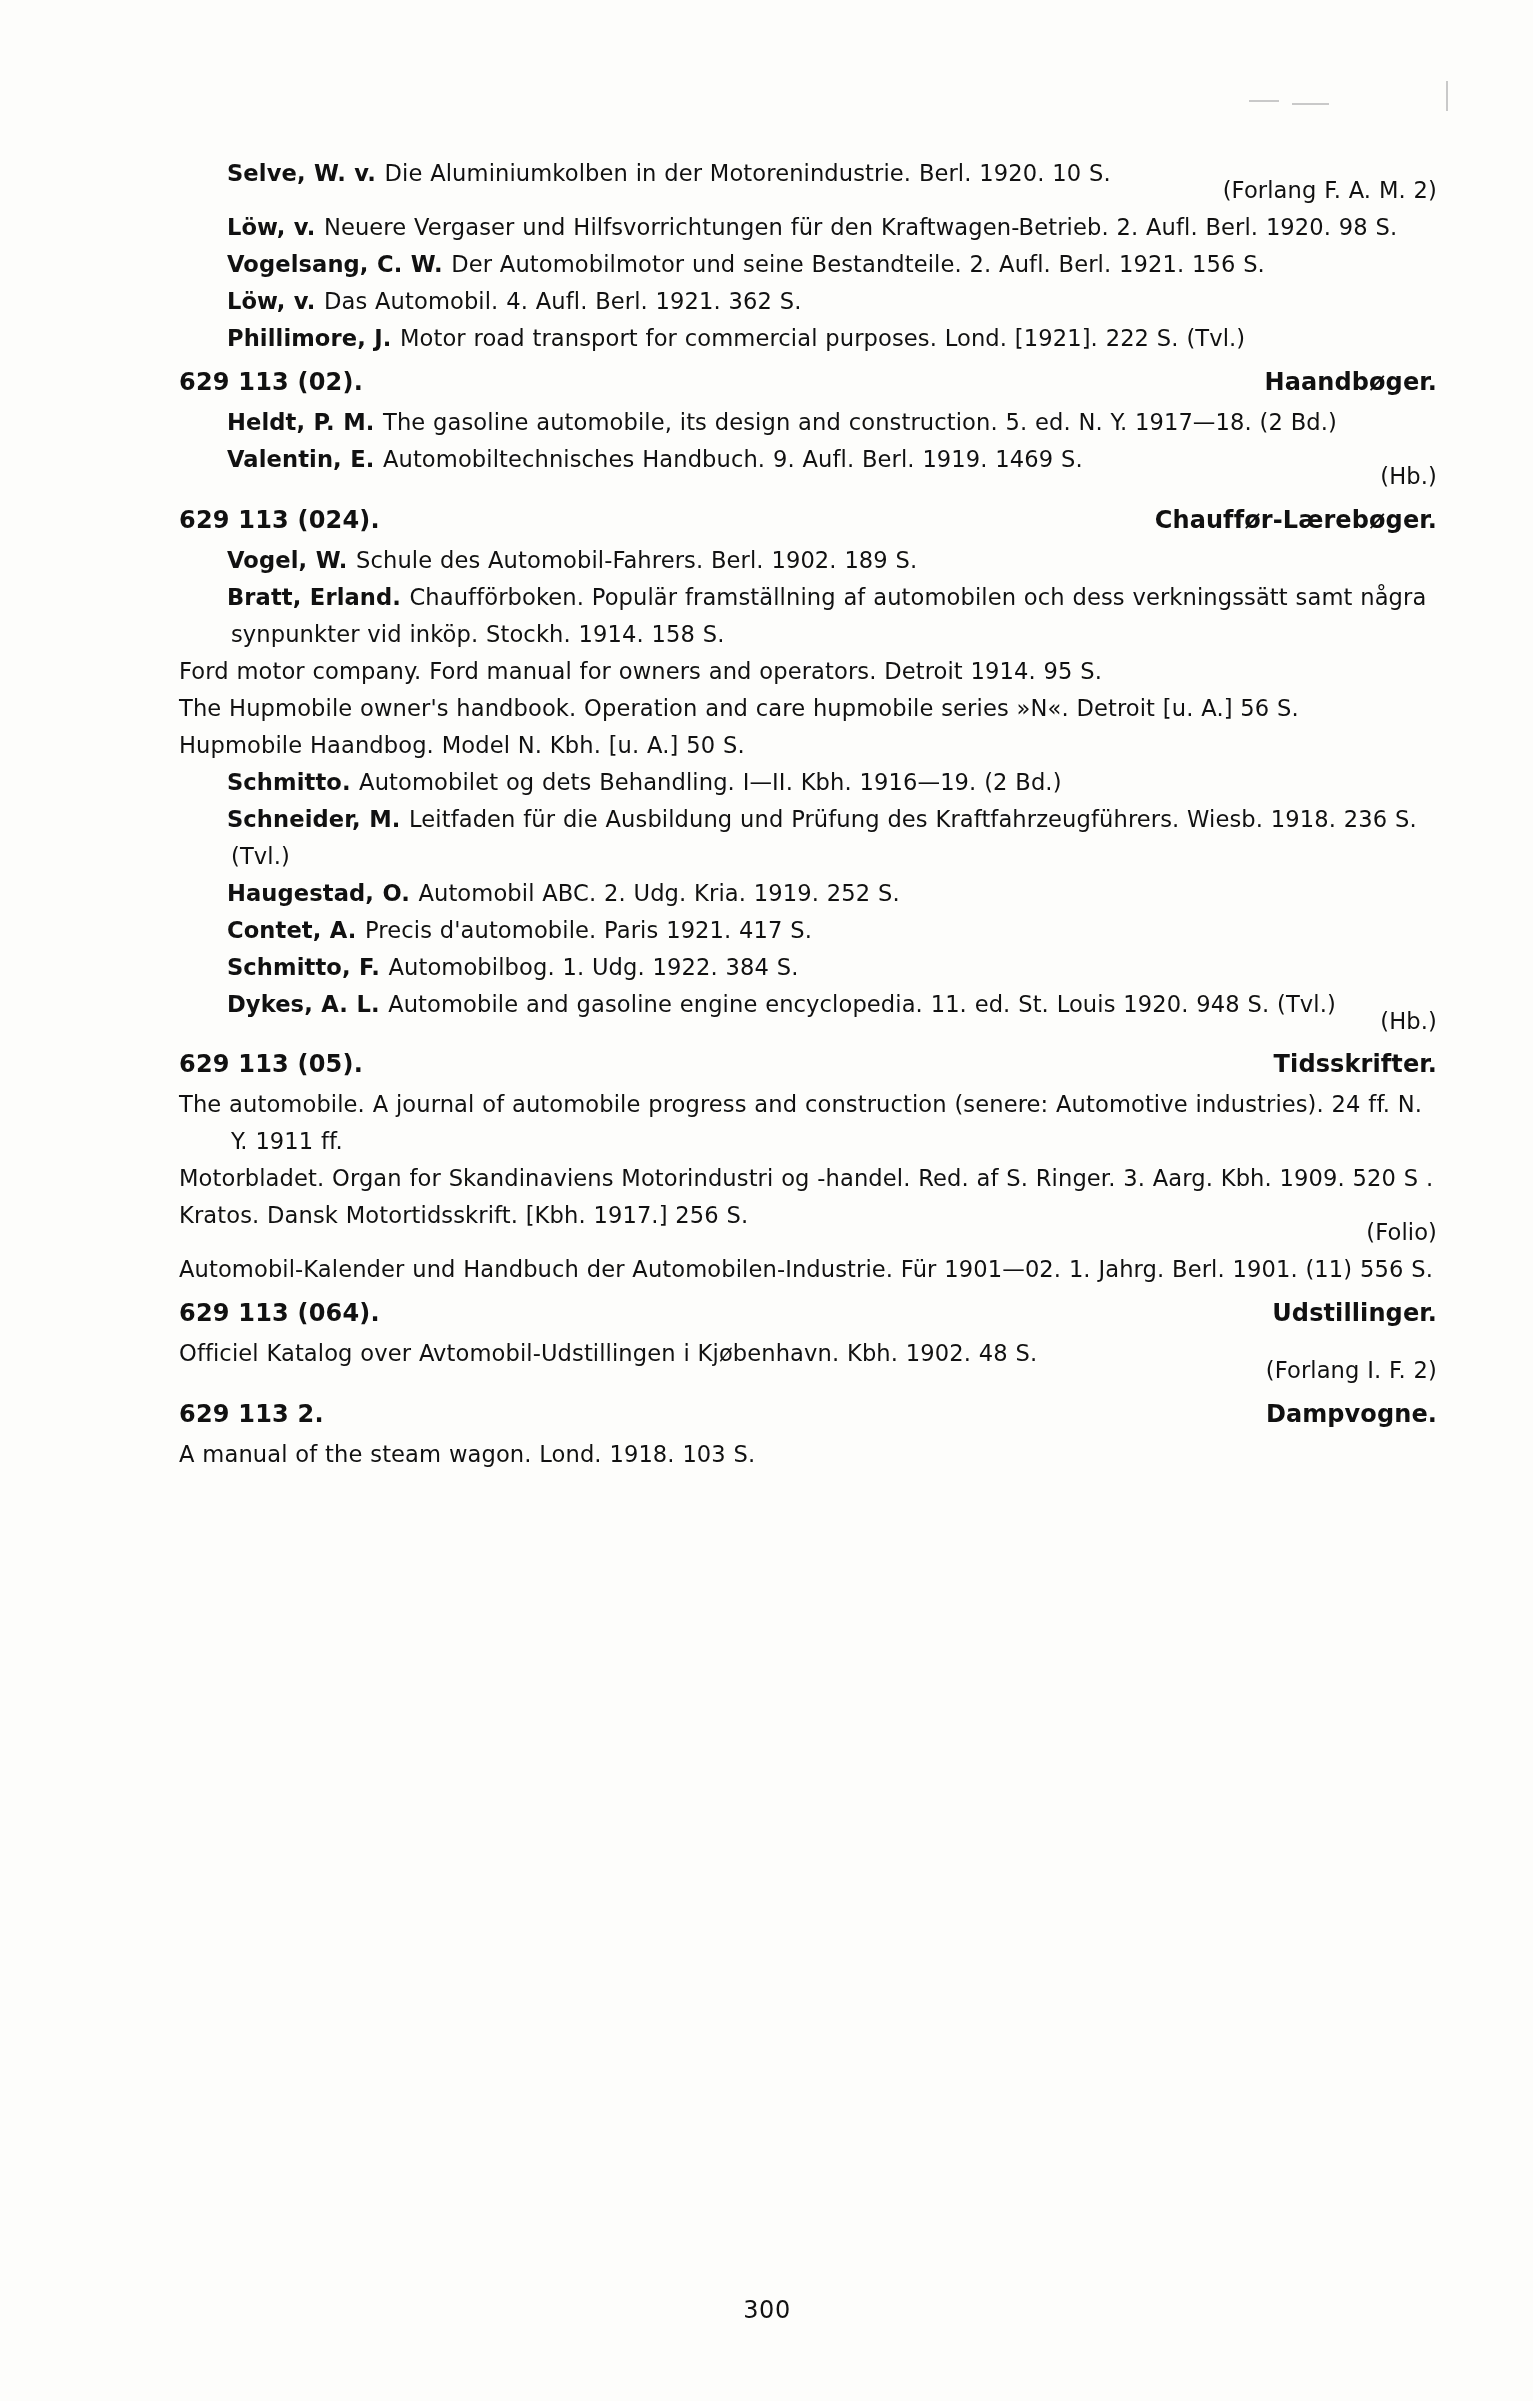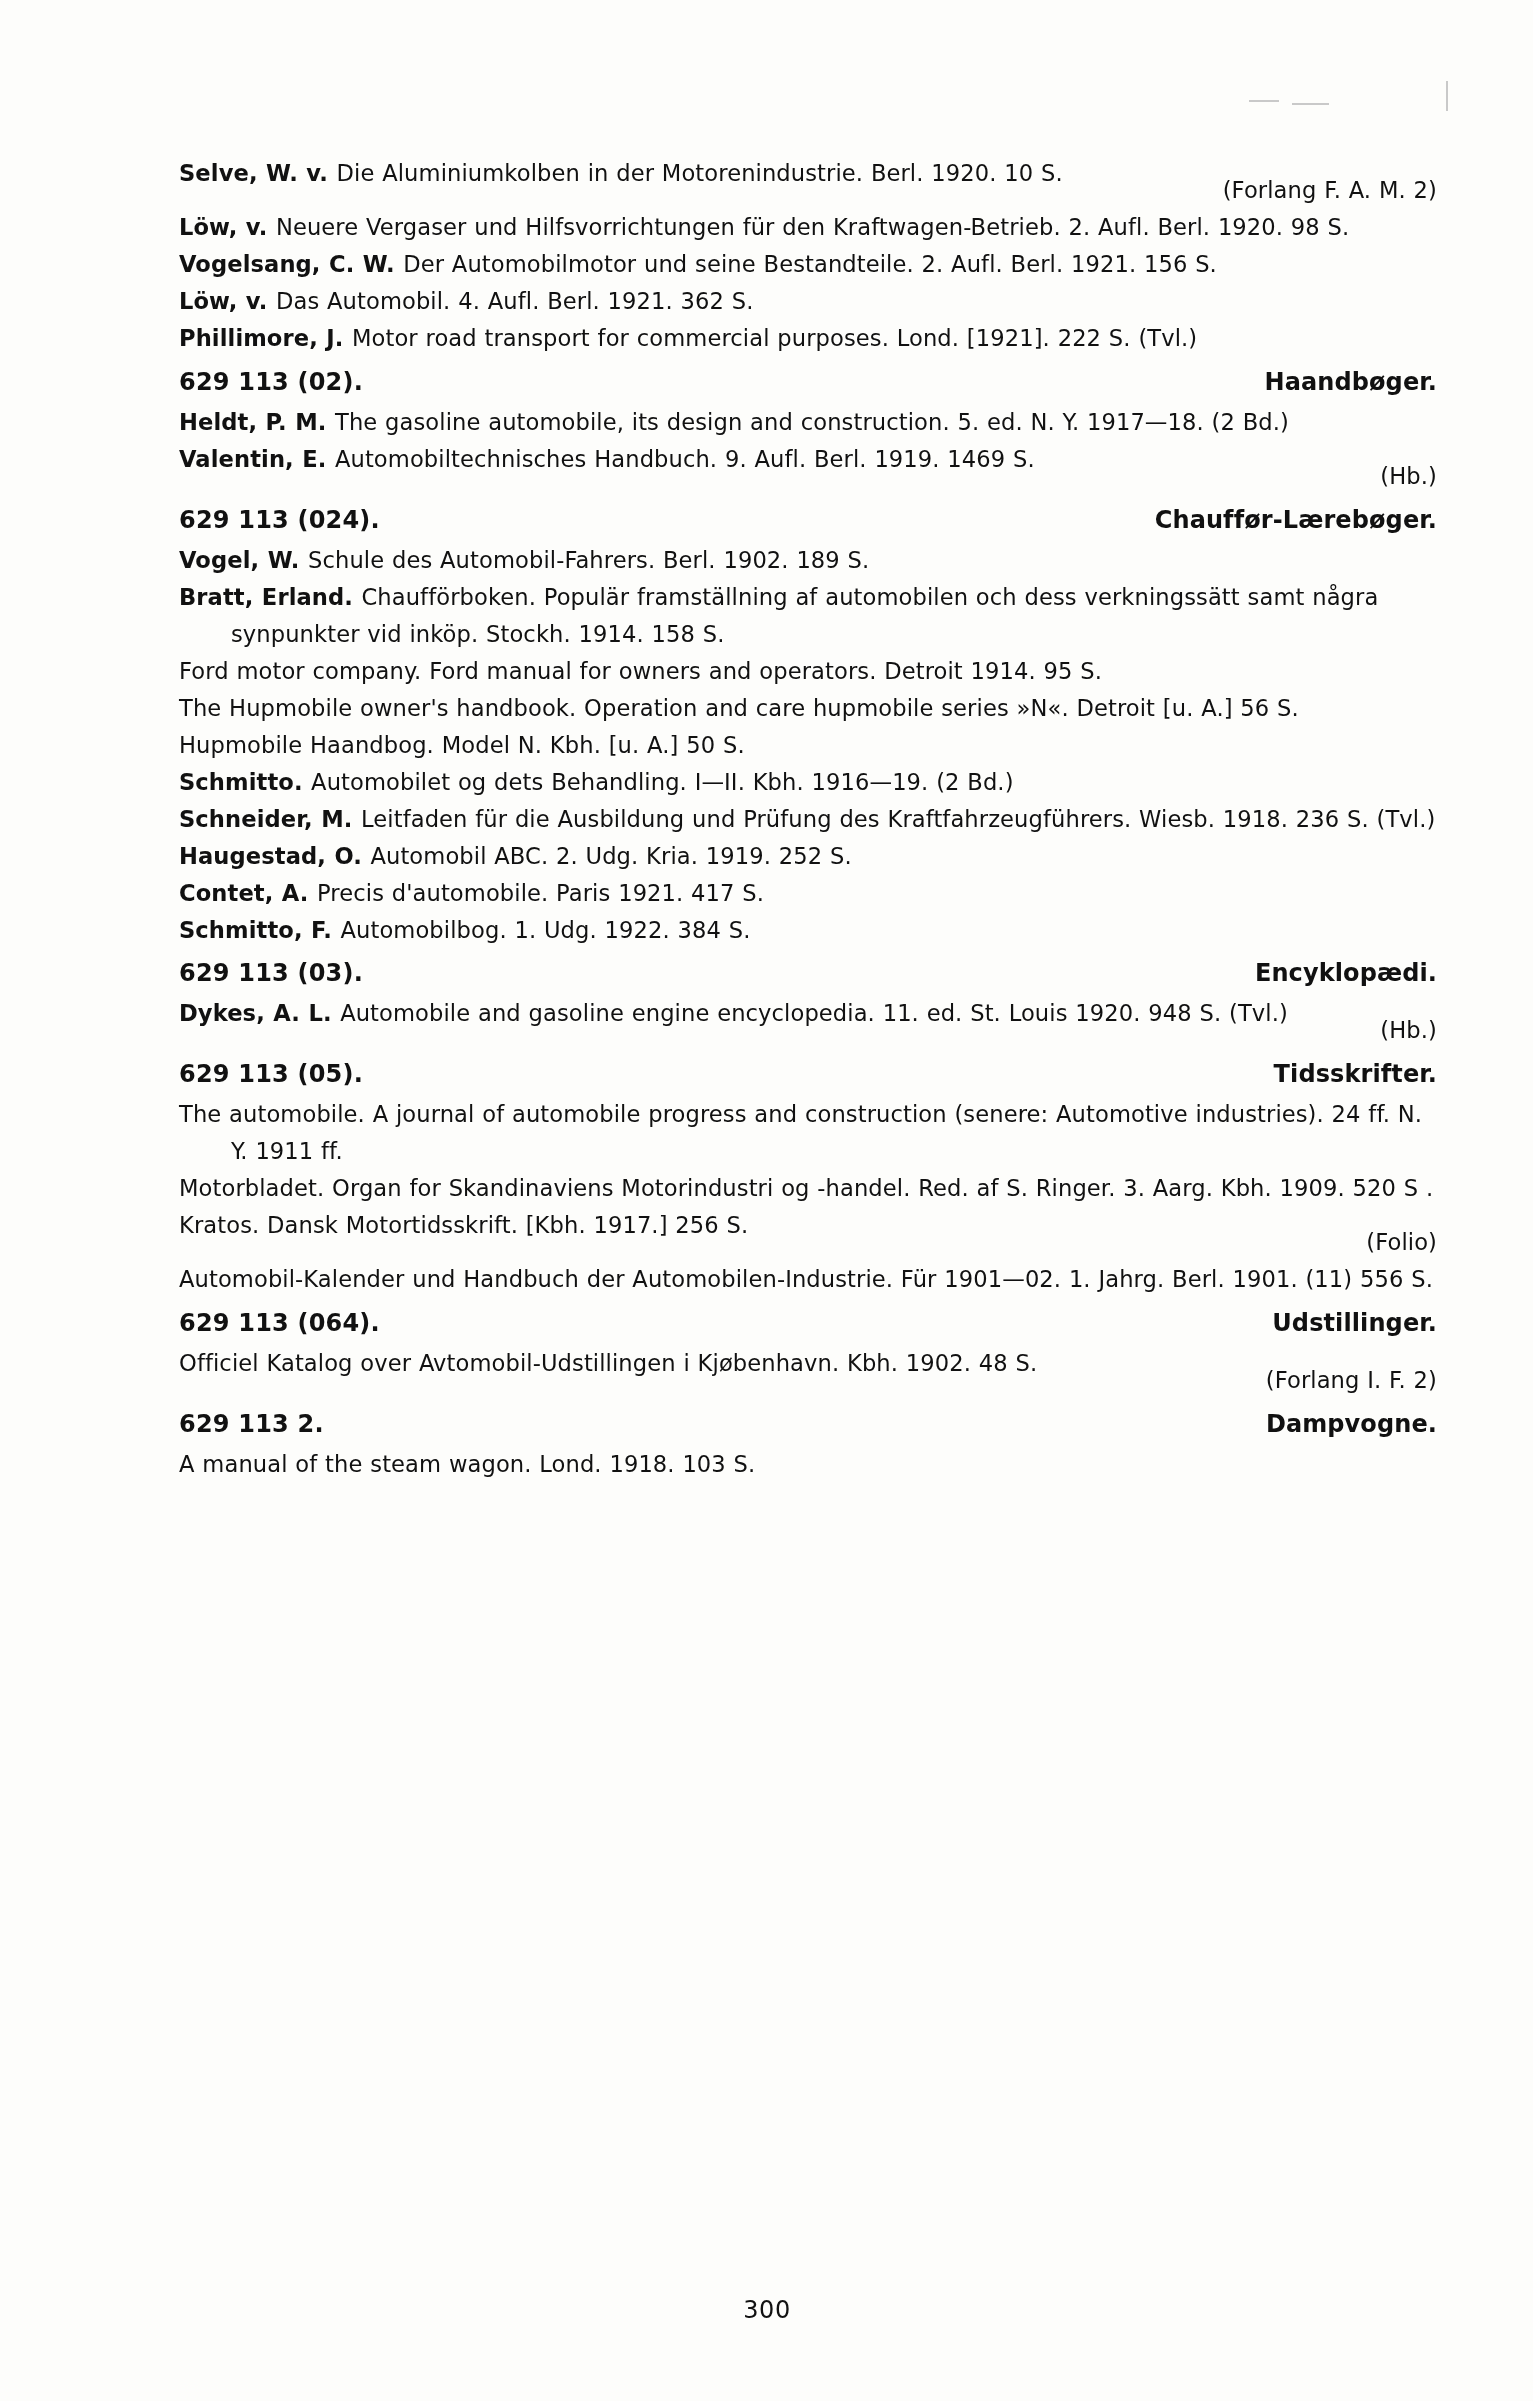--- a/index.html
+++ b/index.html
@@ -43,20 +43,21 @@
     line-height: 37px;
     margin: 0 0 0 0;
     text-indent: 0;
     padding-left: 52px;
     text-indent: -52px;
     letter-spacing: 0.1px;
     word-spacing: 0.5px;
   }
   .entry .au {
     font-weight: bold;
+    margin-left: 48px;
   }
   .entry .tail-right {
     float: right;
     margin-top: 17px;
   }
 
   .section {
     font-size: 24px;
     line-height: 41px;
     font-weight: bold;
@@ -167,24 +168,20 @@
     </div>
     <div class="entry">
       <span class="au">Contet, A. </span>
       <span>Precis d'automobile. Paris 1921. 417 S.</span>
     </div>
     <div class="entry">
       <span class="au">Schmitto, F. </span>
       <span>Automobilbog. 1. Udg. 1922. 384 S.</span>
     </div>
 
-    <div class="section">
-      <span class="code">629 113 (03).</span>
-      <span class="title">Encyklopædi.</span>
-    </div>
     <div class="entry clearfix">
       <span class="tail-right">(Hb.)</span>
       <span class="au">Dykes, A. L. </span>
       <span>Automobile and gasoline engine encyclopedia. 11. ed. St. Louis 1920. 948 S. (Tvl.)</span>
     </div>
 
     <div class="section">
       <span class="code">629 113 (05).</span>
       <span class="title">Tidsskrifter.</span>
     </div>

